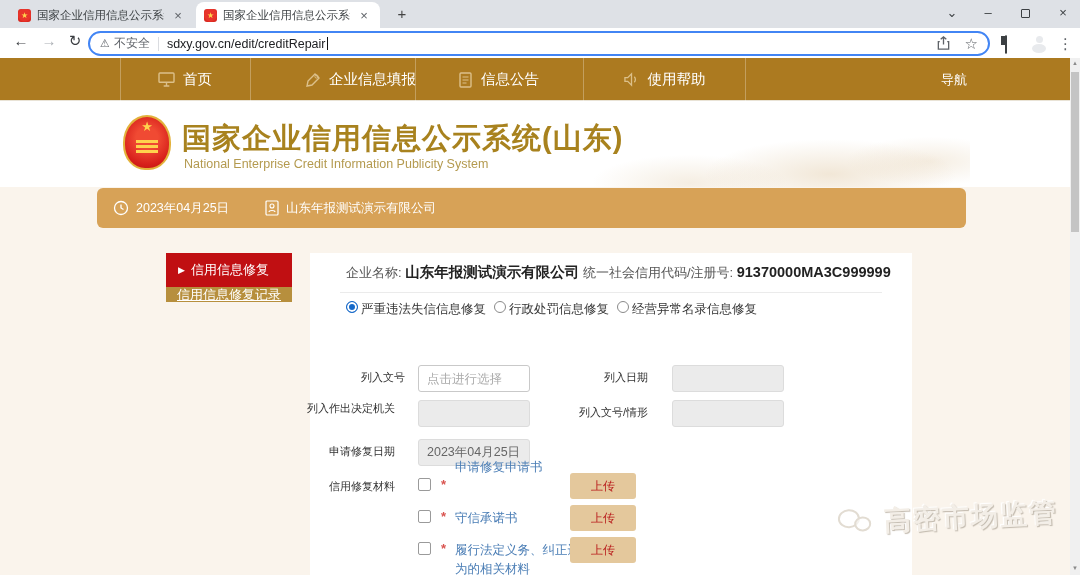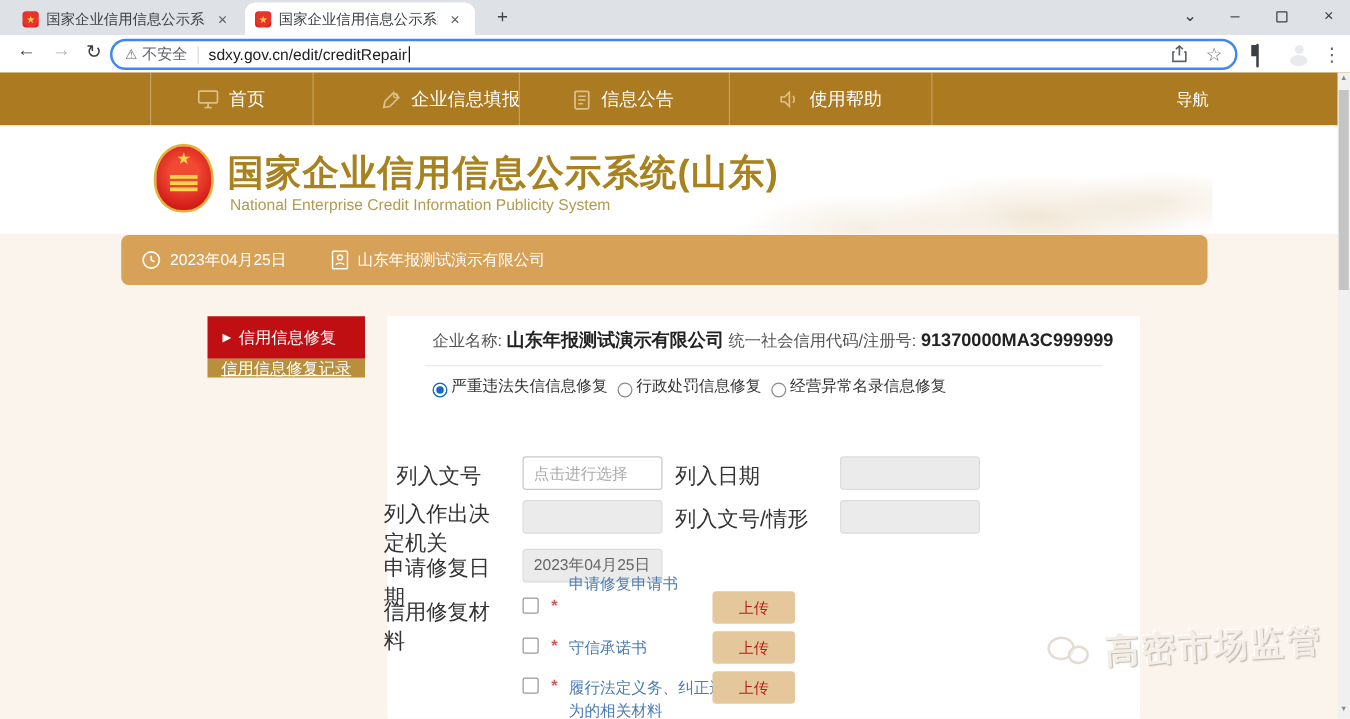--- a/index.html
+++ b/index.html
@@ -67,23 +67,23 @@
   .side-active .marker { font-size:9px; }
   .side-normal { top:287px; height:15px; background:#B78F3D; justify-content:center;text-decoration:underline; }
 
   .panel { left:310px; top:253px; width:602px; height:322px; background:#fff; }
   .company-row { left:346px; top:263px; font-size:13px; color:#555; }
   .company-row b { color:#222; font-size:14.5px; }
   .panel-divider { left:340px; top:292px; width:542px; height:1px; background:#EBEBEB; }
   .radio-row { left:346px; top:301px; display:flex; align-items:center; font-size:12.5px; color:#333; }
   .radio { width:12px; height:12px; border:1px solid #8A8A8A; border-radius:50%; background:#fff; margin-right:3px; flex:0 0 12px; }
   .radio.sel { border-color:#1669C9; background:#1669C9; box-shadow:inset 0 0 0 2px #fff; }
-  .radio-row label { margin-right:8px; display:flex; align-items:flex-end; }
-
-  .flabel { position:absolute; width:88px; text-align:left; font-size:17px; color:#333; line-height:1.35; }
+  .radio-row label { margin-right:8px; display:flex; align-items:flex-start; }
+
+  .flabel { position:absolute; width:88px; text-align:right; font-size:11px; color:#333; line-height:1.35; }
   .flabel.right-col { width:108px; }
   .finput { position:absolute; width:112px; height:27px; border:1px solid #C9C9C9; border-radius:3px; background:#fff; font-size:12.5px; color:#666; padding:0 8px; font-family:inherit; }
   .finput::placeholder { color:#ABABAB; }
   .finput.disabled { background:#EBEBEB; border-color:#DCDCDC; }
 
   .checkbox { position:absolute; width:13px; height:13px; border:1px solid #9A9A9A; border-radius:2px; background:#fff; }
   .req { position:absolute; color:#D9534F; font-size:13px; font-weight:bold; }
   .mat-link { position:absolute; color:#4A7DB5; font-size:12.5px; line-height:1.5; width:162px; }
   .upload-btn { position:absolute; width:66px; height:26px; background:#E4C89C; border:none; border-radius:3px; color:#b91c1c; font-size:12px; font-family:inherit; }
 

